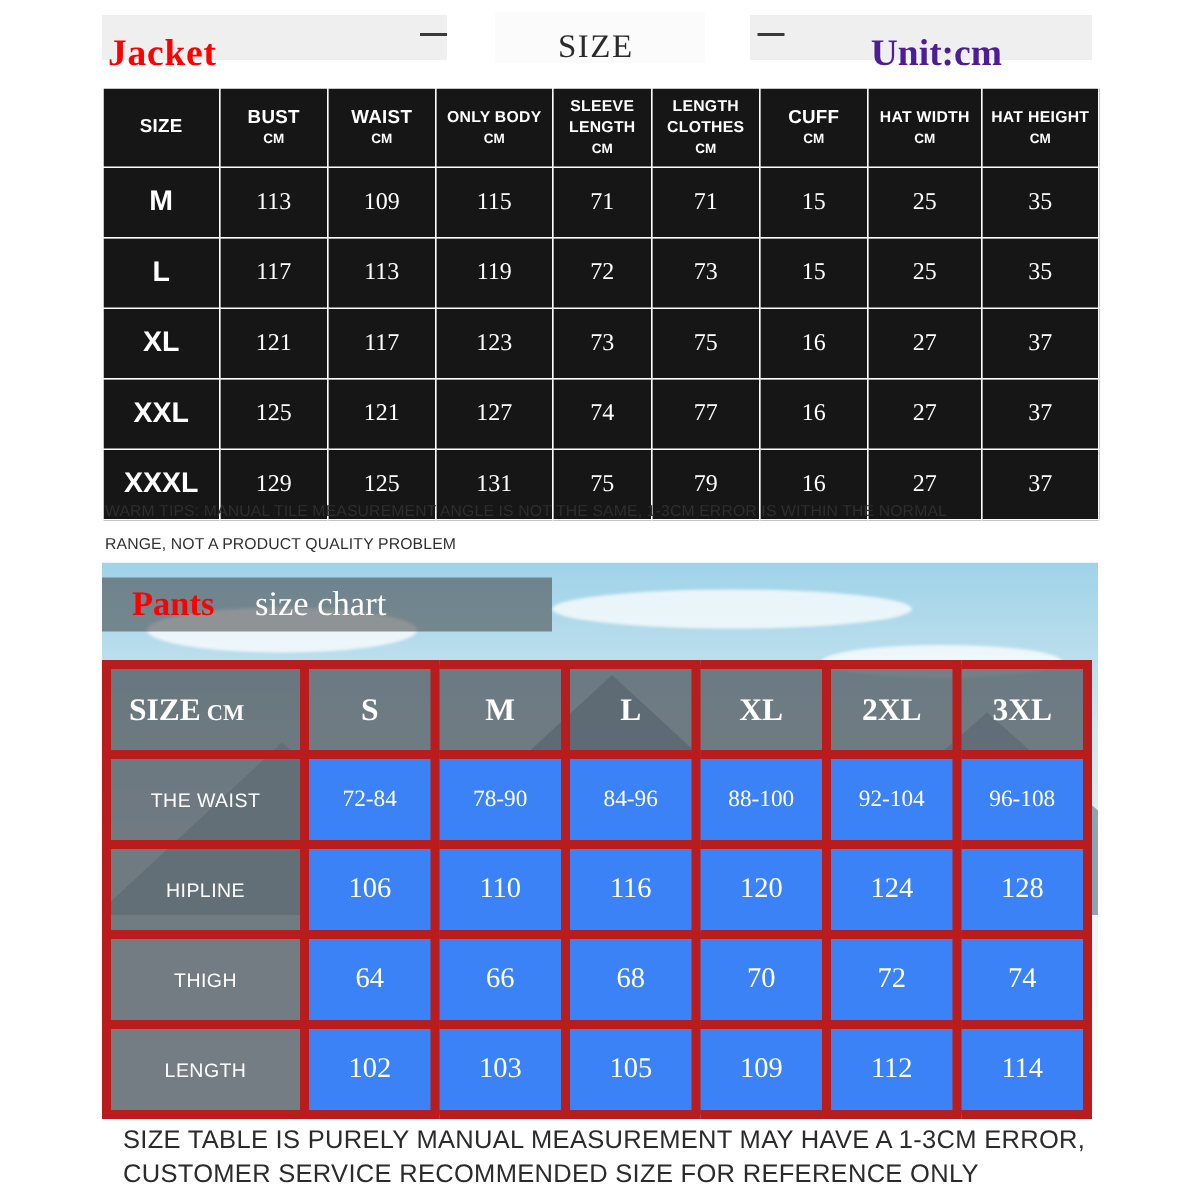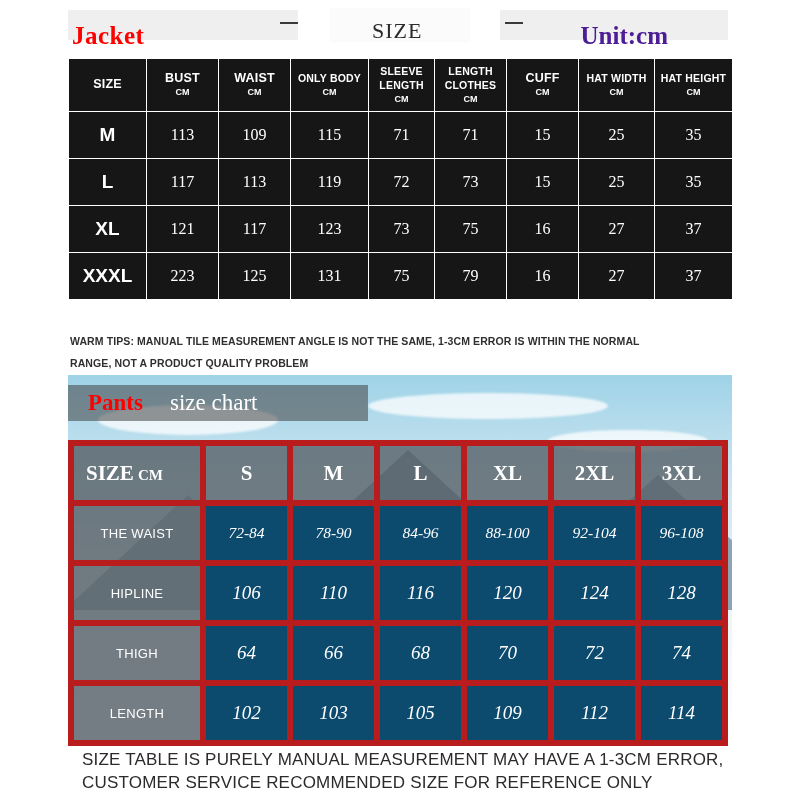--- a/index.html
+++ b/index.html
@@ -147,21 +147,21 @@
   .warm-tips {
     position: absolute;
     left: 70px;
     top: 330px;
     width: 680px;
     font-size: 10.5px;
     color: #2f2f2f;
     line-height: 22px;
     letter-spacing: 0.1px;
   }
-  .warm-tips div { white-space: nowrap; font-weight: bold; }
+  .warm-tips div { white-space: nowrap; }
 
   
   .pants-section {
     position: absolute;
     left: 68px;
     top: 375px;
     width: 664px;
     height: 370px;
     overflow: hidden;
   }
@@ -270,24 +270,23 @@
     font-size: 21px;
     font-family: "Liberation Serif", serif;
   }
   .pants-table tbody th.rowhdr {
     background: rgba(86,96,104,0.82);
     font-size: 13px;
     font-weight: normal;
     letter-spacing: 0.3px;
   }
   .pants-table tbody td.val {
-    background: #0c4a6e;
+    background: #3b82f6;
     font-size: 19px;
     font-family: "Liberation Serif", serif;
-    font-style: italic;
   }
   .pants-table tbody td.val.range {
     font-size: 15.5px;
   }
 
   .pants-notes {
     position: absolute;
     left: 82px;
     top: 748px;
     width: 680px;
@@ -394,22 +393,33 @@
         <td>121</td>
         <td>117</td>
         <td>123</td>
         <td>73</td>
         <td>75</td>
         <td>16</td>
         <td>27</td>
         <td>37</td>
       </tr>
       <tr>
+        <td class="size-cell">XXL</td>
+        <td>125</td>
+        <td>121</td>
+        <td>127</td>
+        <td>74</td>
+        <td>77</td>
+        <td>16</td>
+        <td>27</td>
+        <td>37</td>
+      </tr>
+      <tr>
         <td class="size-cell">XXXL</td>
-        <td>223</td>
+        <td>129</td>
         <td>125</td>
         <td>131</td>
         <td>75</td>
         <td>79</td>
         <td>16</td>
         <td>27</td>
         <td>37</td>
       </tr>
     </tbody>
   </table>

